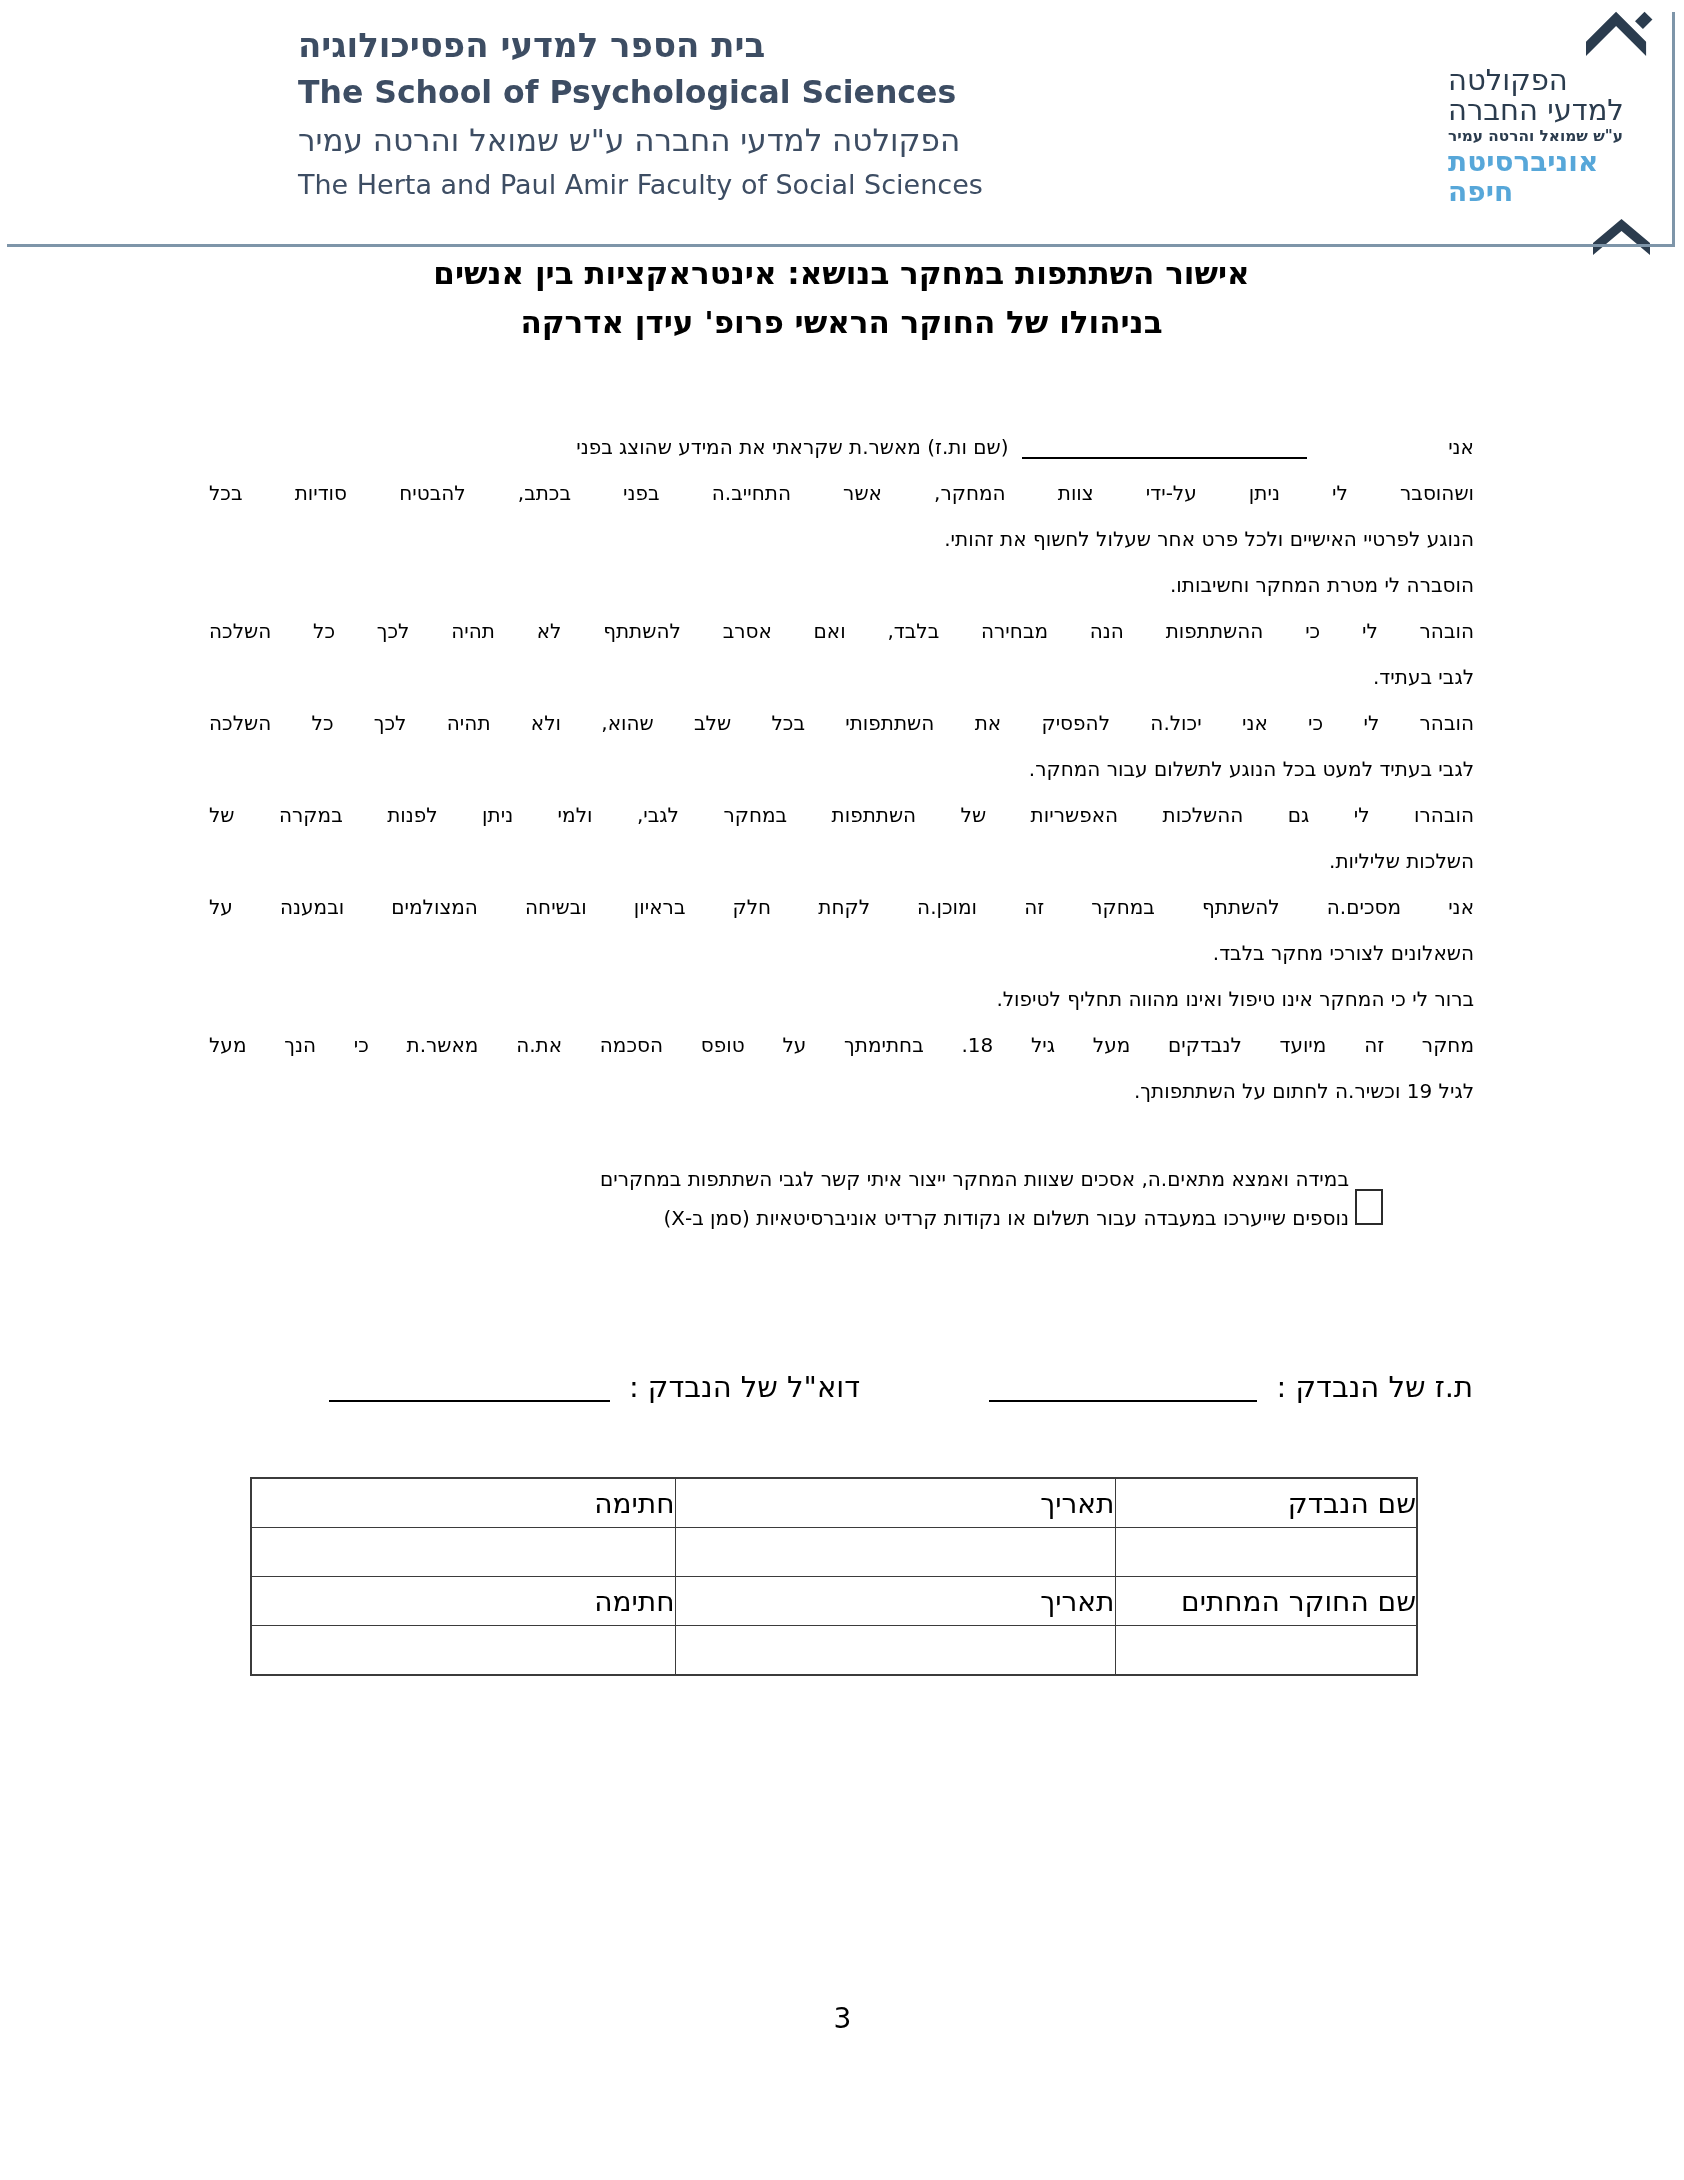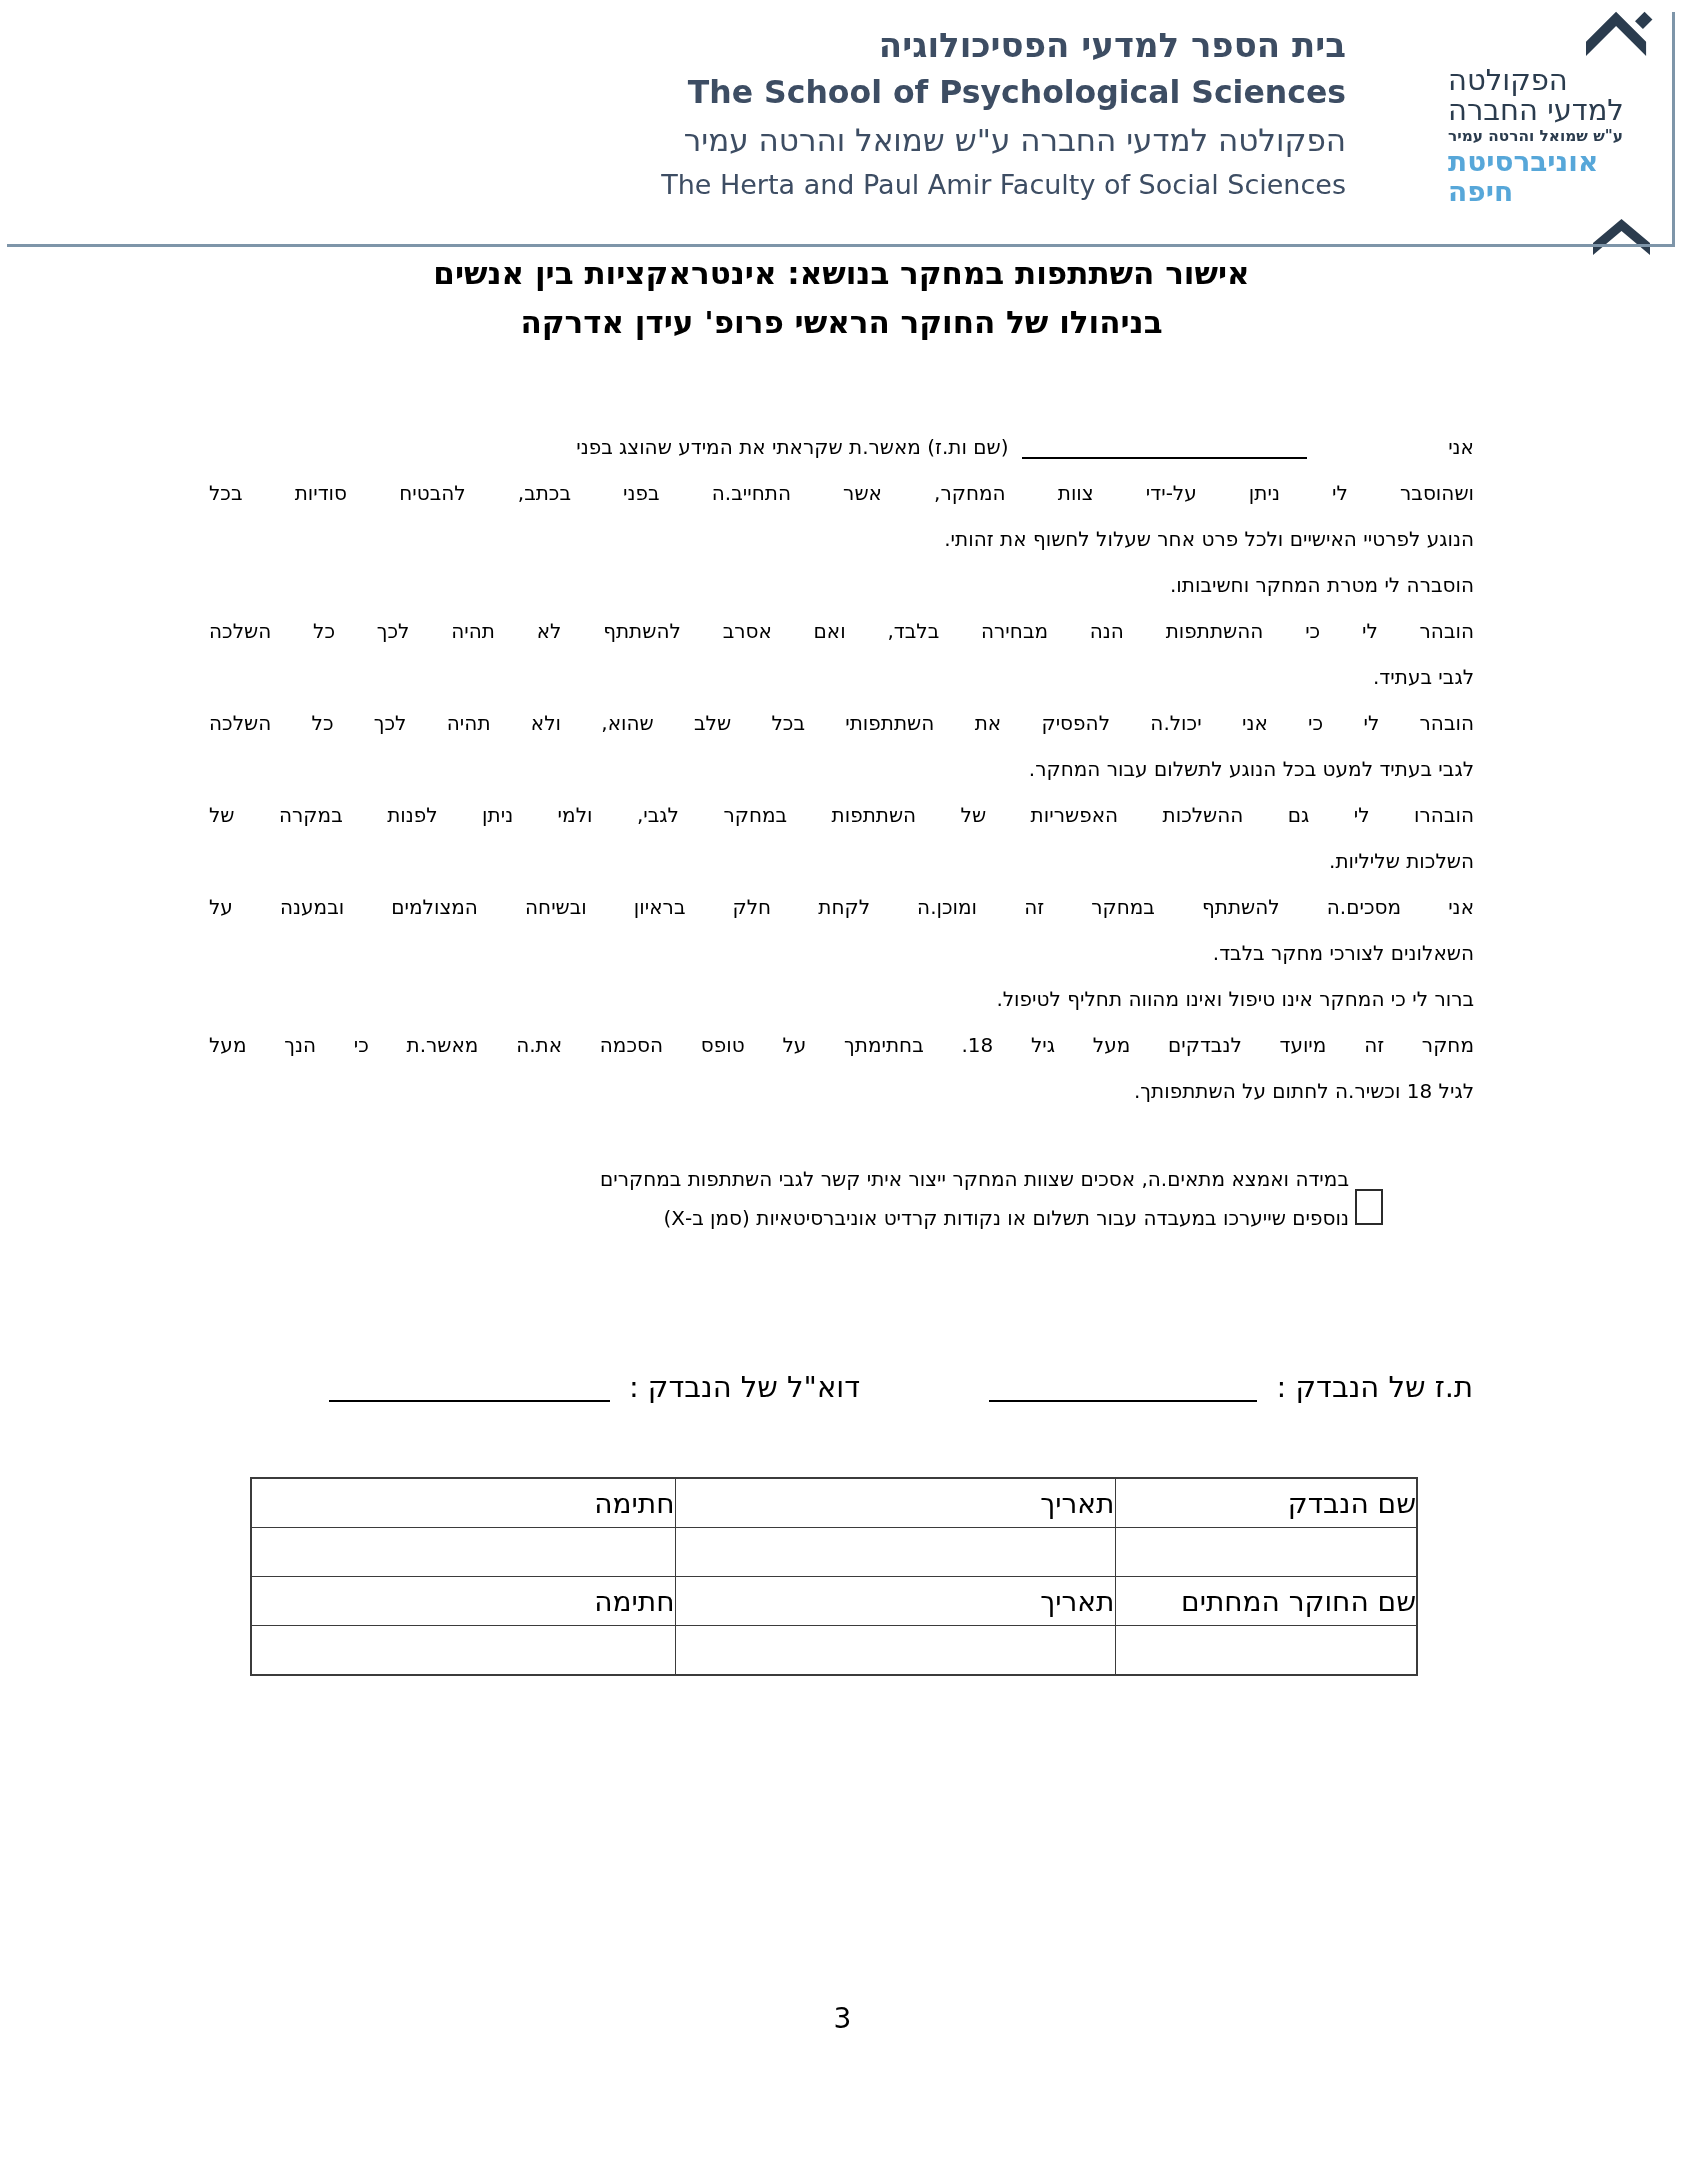--- a/index.html
+++ b/index.html
@@ -12,21 +12,21 @@
     font-family:"DejaVu Sans","Liberation Sans",sans-serif; color:var(--text_black);
     overflow:hidden; margin:0 auto;
   }
   
   .logo-left{position:absolute; left:49px; top:17px; width:285px; text-align:center; color:var(--logo_navy);}
   .logo-left svg{display:block; margin:0 auto 3.4px auto;}
   .ll-he{font-size:31px; font-weight:bold; line-height:34px;}
   .ll-en{font-size:23px; font-weight:bold; letter-spacing:0.4px; line-height:27px;}
   .ll-ar{font-size:23px; font-weight:bold; line-height:29px;}
 
-  .hdr-center{position:absolute; left:298px; top:22px; width:1048px; text-align:right; color:var(--header_text);}
+  .hdr-center{position:absolute; left:298px; top:22px; width:1048px; text-align:left; color:var(--header_text);}
   .hc1{font-size:34px; font-weight:bold; line-height:46px; direction:rtl;}
   .hc2{font-size:31.5px; font-weight:bold; line-height:49px;}
   .hc3{font-size:31px; line-height:46px; direction:rtl;}
   .hc4{font-size:27px; line-height:43px;}
 
   .logo-right{position:absolute; left:1448px; top:10.2px; width:206px; direction:rtl; text-align:left; color:var(--logo_navy);}
   .logo-right svg{display:block; margin:0 0 8.5px auto;}
   .logo-right svg.bottom{margin-top:12px;}
   .rl1,.rl2{font-size:29px; line-height:30px; white-space:nowrap;}
   .rl3{font-size:15.3px; font-weight:bold; line-height:22px; white-space:nowrap;}
@@ -110,21 +110,21 @@
     <div class="ln full">הובהר לי כי ההשתתפות הנה מבחירה בלבד, ואם אסרב להשתתף לא תהיה לכך כל השלכה</div>
     <div class="ln">לגבי בעתיד.</div>
     <div class="ln full">הובהר לי כי אני יכול.ה להפסיק את השתתפותי בכל שלב שהוא, ולא תהיה לכך כל השלכה</div>
     <div class="ln">לגבי בעתיד למעט בכל הנוגע לתשלום עבור המחקר.</div>
     <div class="ln full">הובהרו לי גם ההשלכות האפשריות של השתתפות במחקר לגבי, ולמי ניתן לפנות במקרה של</div>
     <div class="ln">השלכות שליליות.</div>
     <div class="ln full">אני מסכים.ה להשתתף במחקר זה ומוכן.ה לקחת חלק בראיון ובשיחה המצולמים ובמענה על</div>
     <div class="ln">השאלונים לצורכי מחקר בלבד.</div>
     <div class="ln">ברור לי כי המחקר אינו טיפול ואינו מהווה תחליף לטיפול.</div>
     <div class="ln full">מחקר זה מיועד לנבדקים מעל גיל 18. בחתימתך על טופס הסכמה את.ה מאשר.ת כי הנך מעל</div>
-    <div class="ln">לגיל 18 וכשיר.ה לחתום על השתתפותך.</div>
+    <div class="ln">לגיל 19 וכשיר.ה לחתום על השתתפותך.</div>
   </div>
 
   <div class="cb-box"></div>
   <div class="cb-text">
     <div>במידה ואמצא מתאים.ה, אסכים שצוות המחקר ייצור איתי קשר לגבי השתתפות במחקרים</div>
     <div>נוספים שייערכו במעבדה עבור תשלום או נקודות קרדיט אוניברסיטאיות (סמן ב-X)</div>
   </div>
 
   <div class="field field-id">
     <span>ת.ז של הנבדק :</span><span class="blank"></span>

